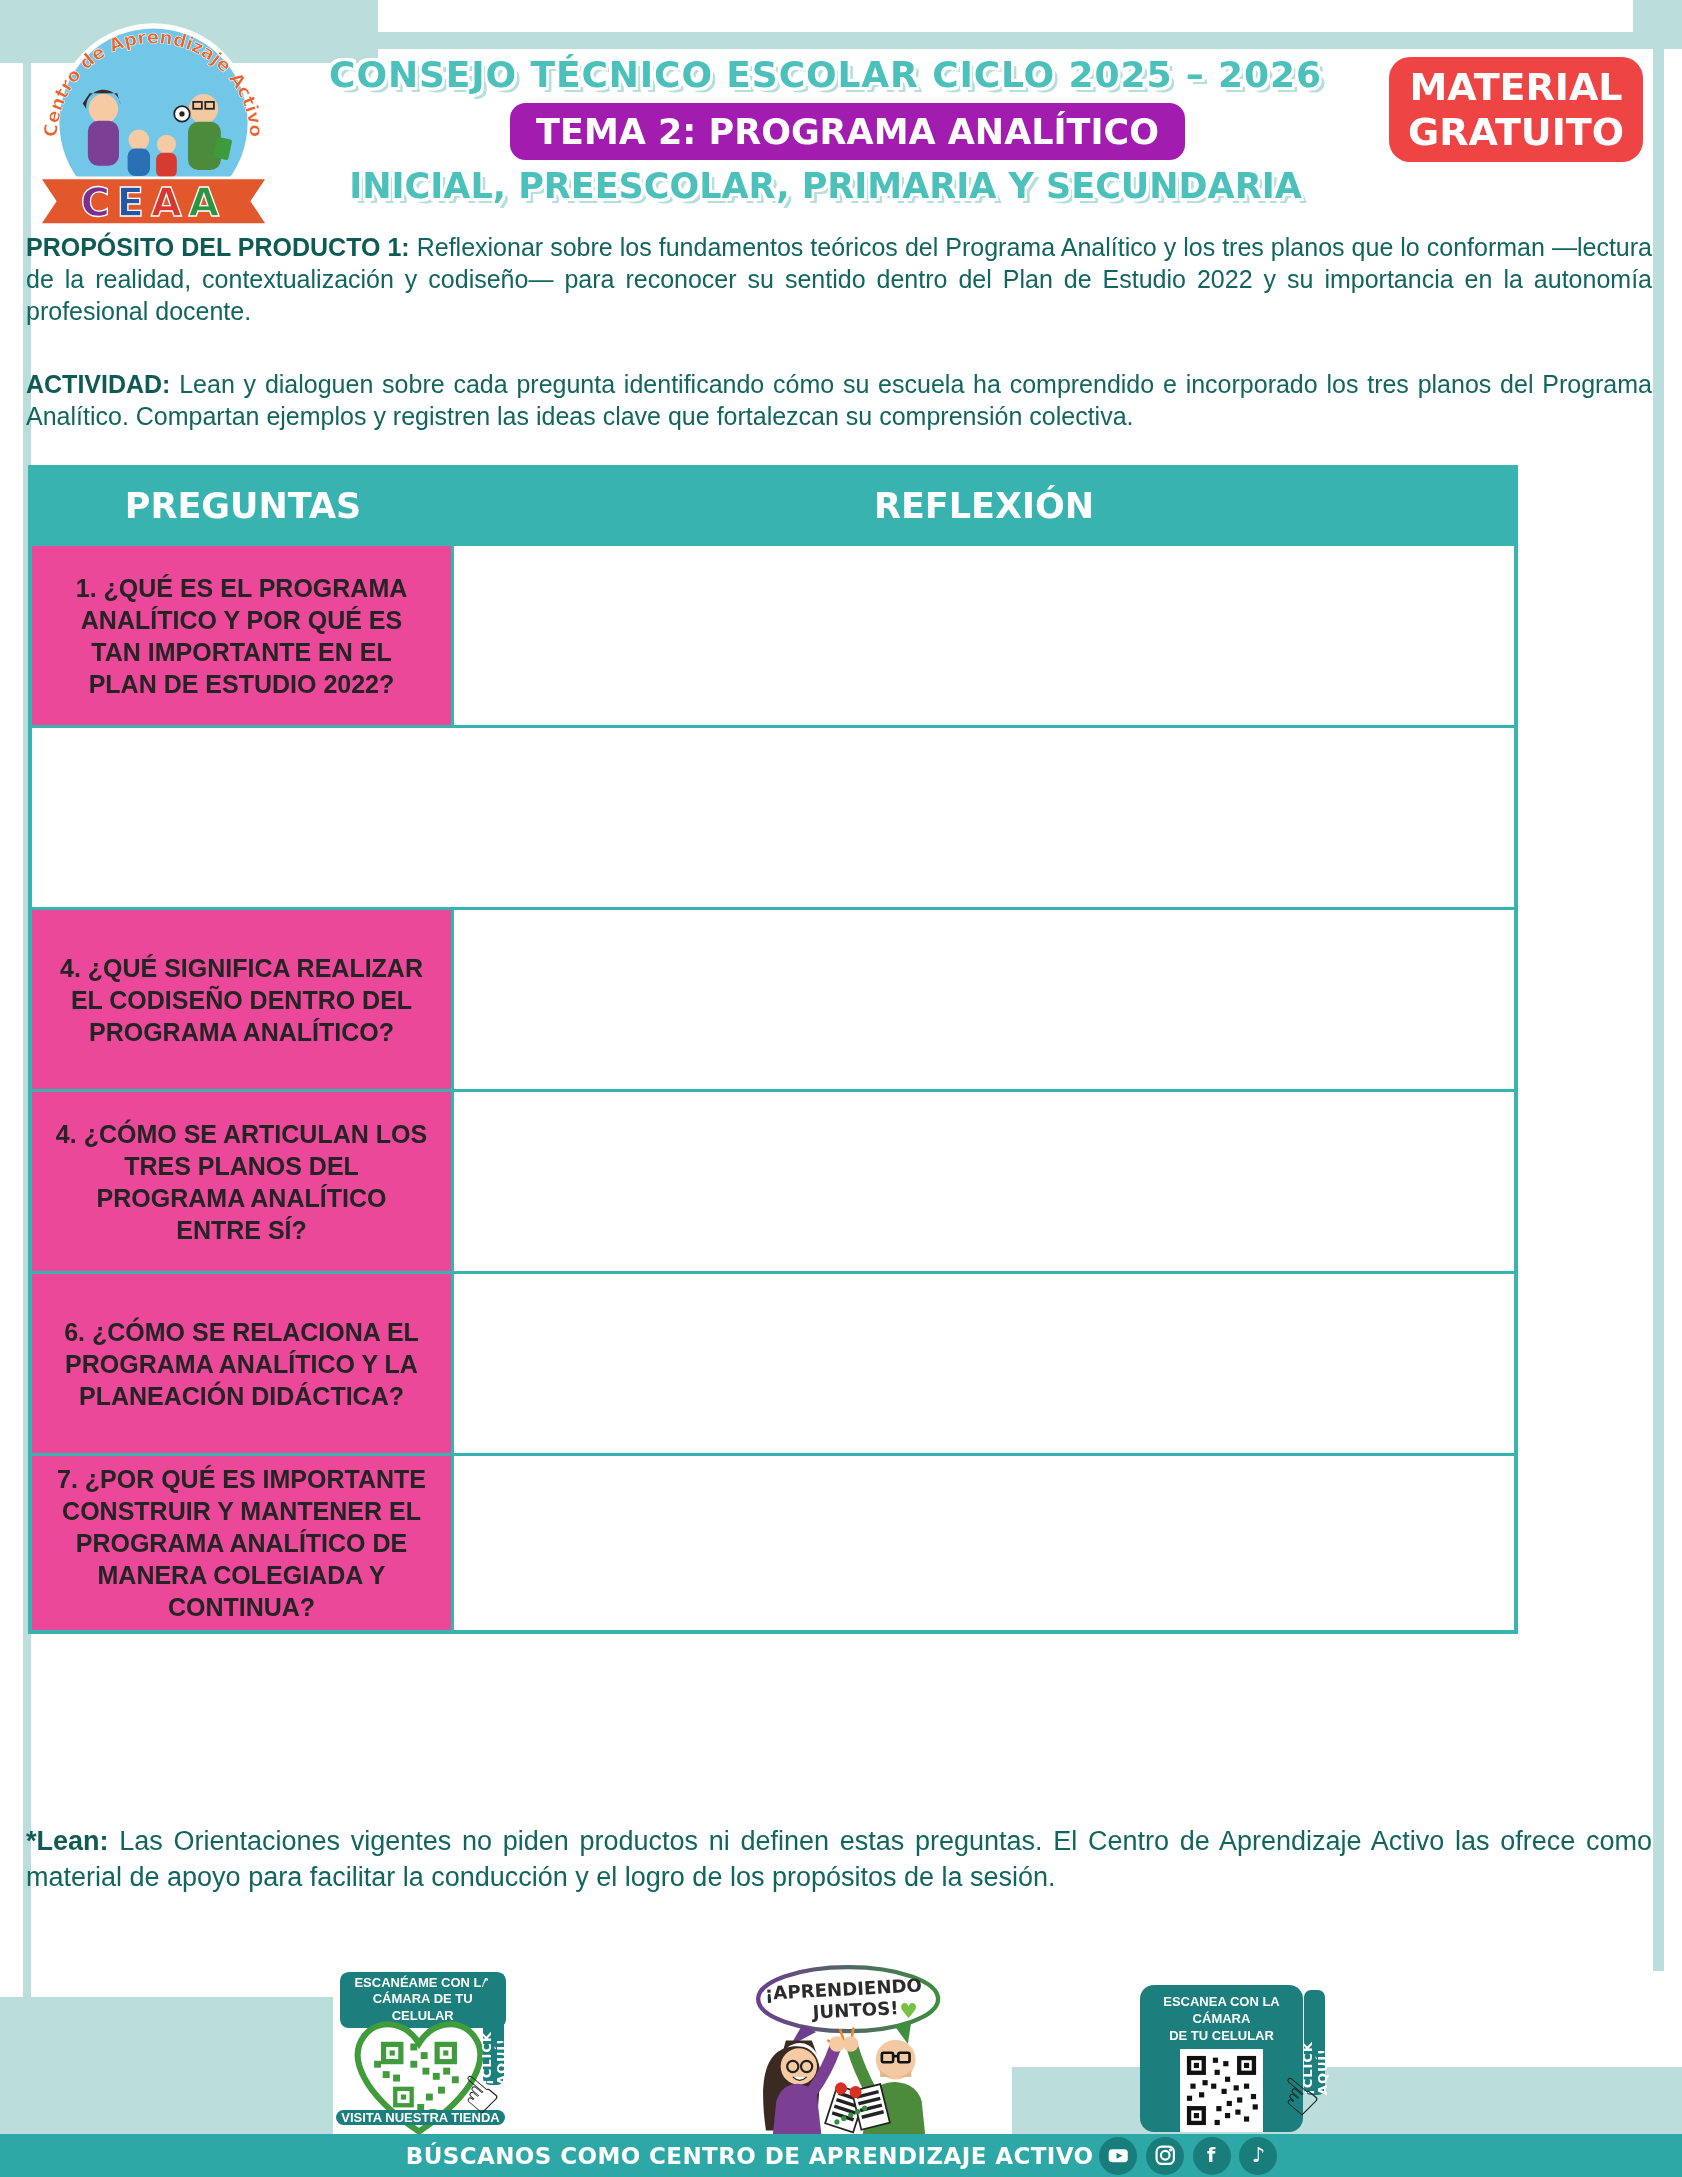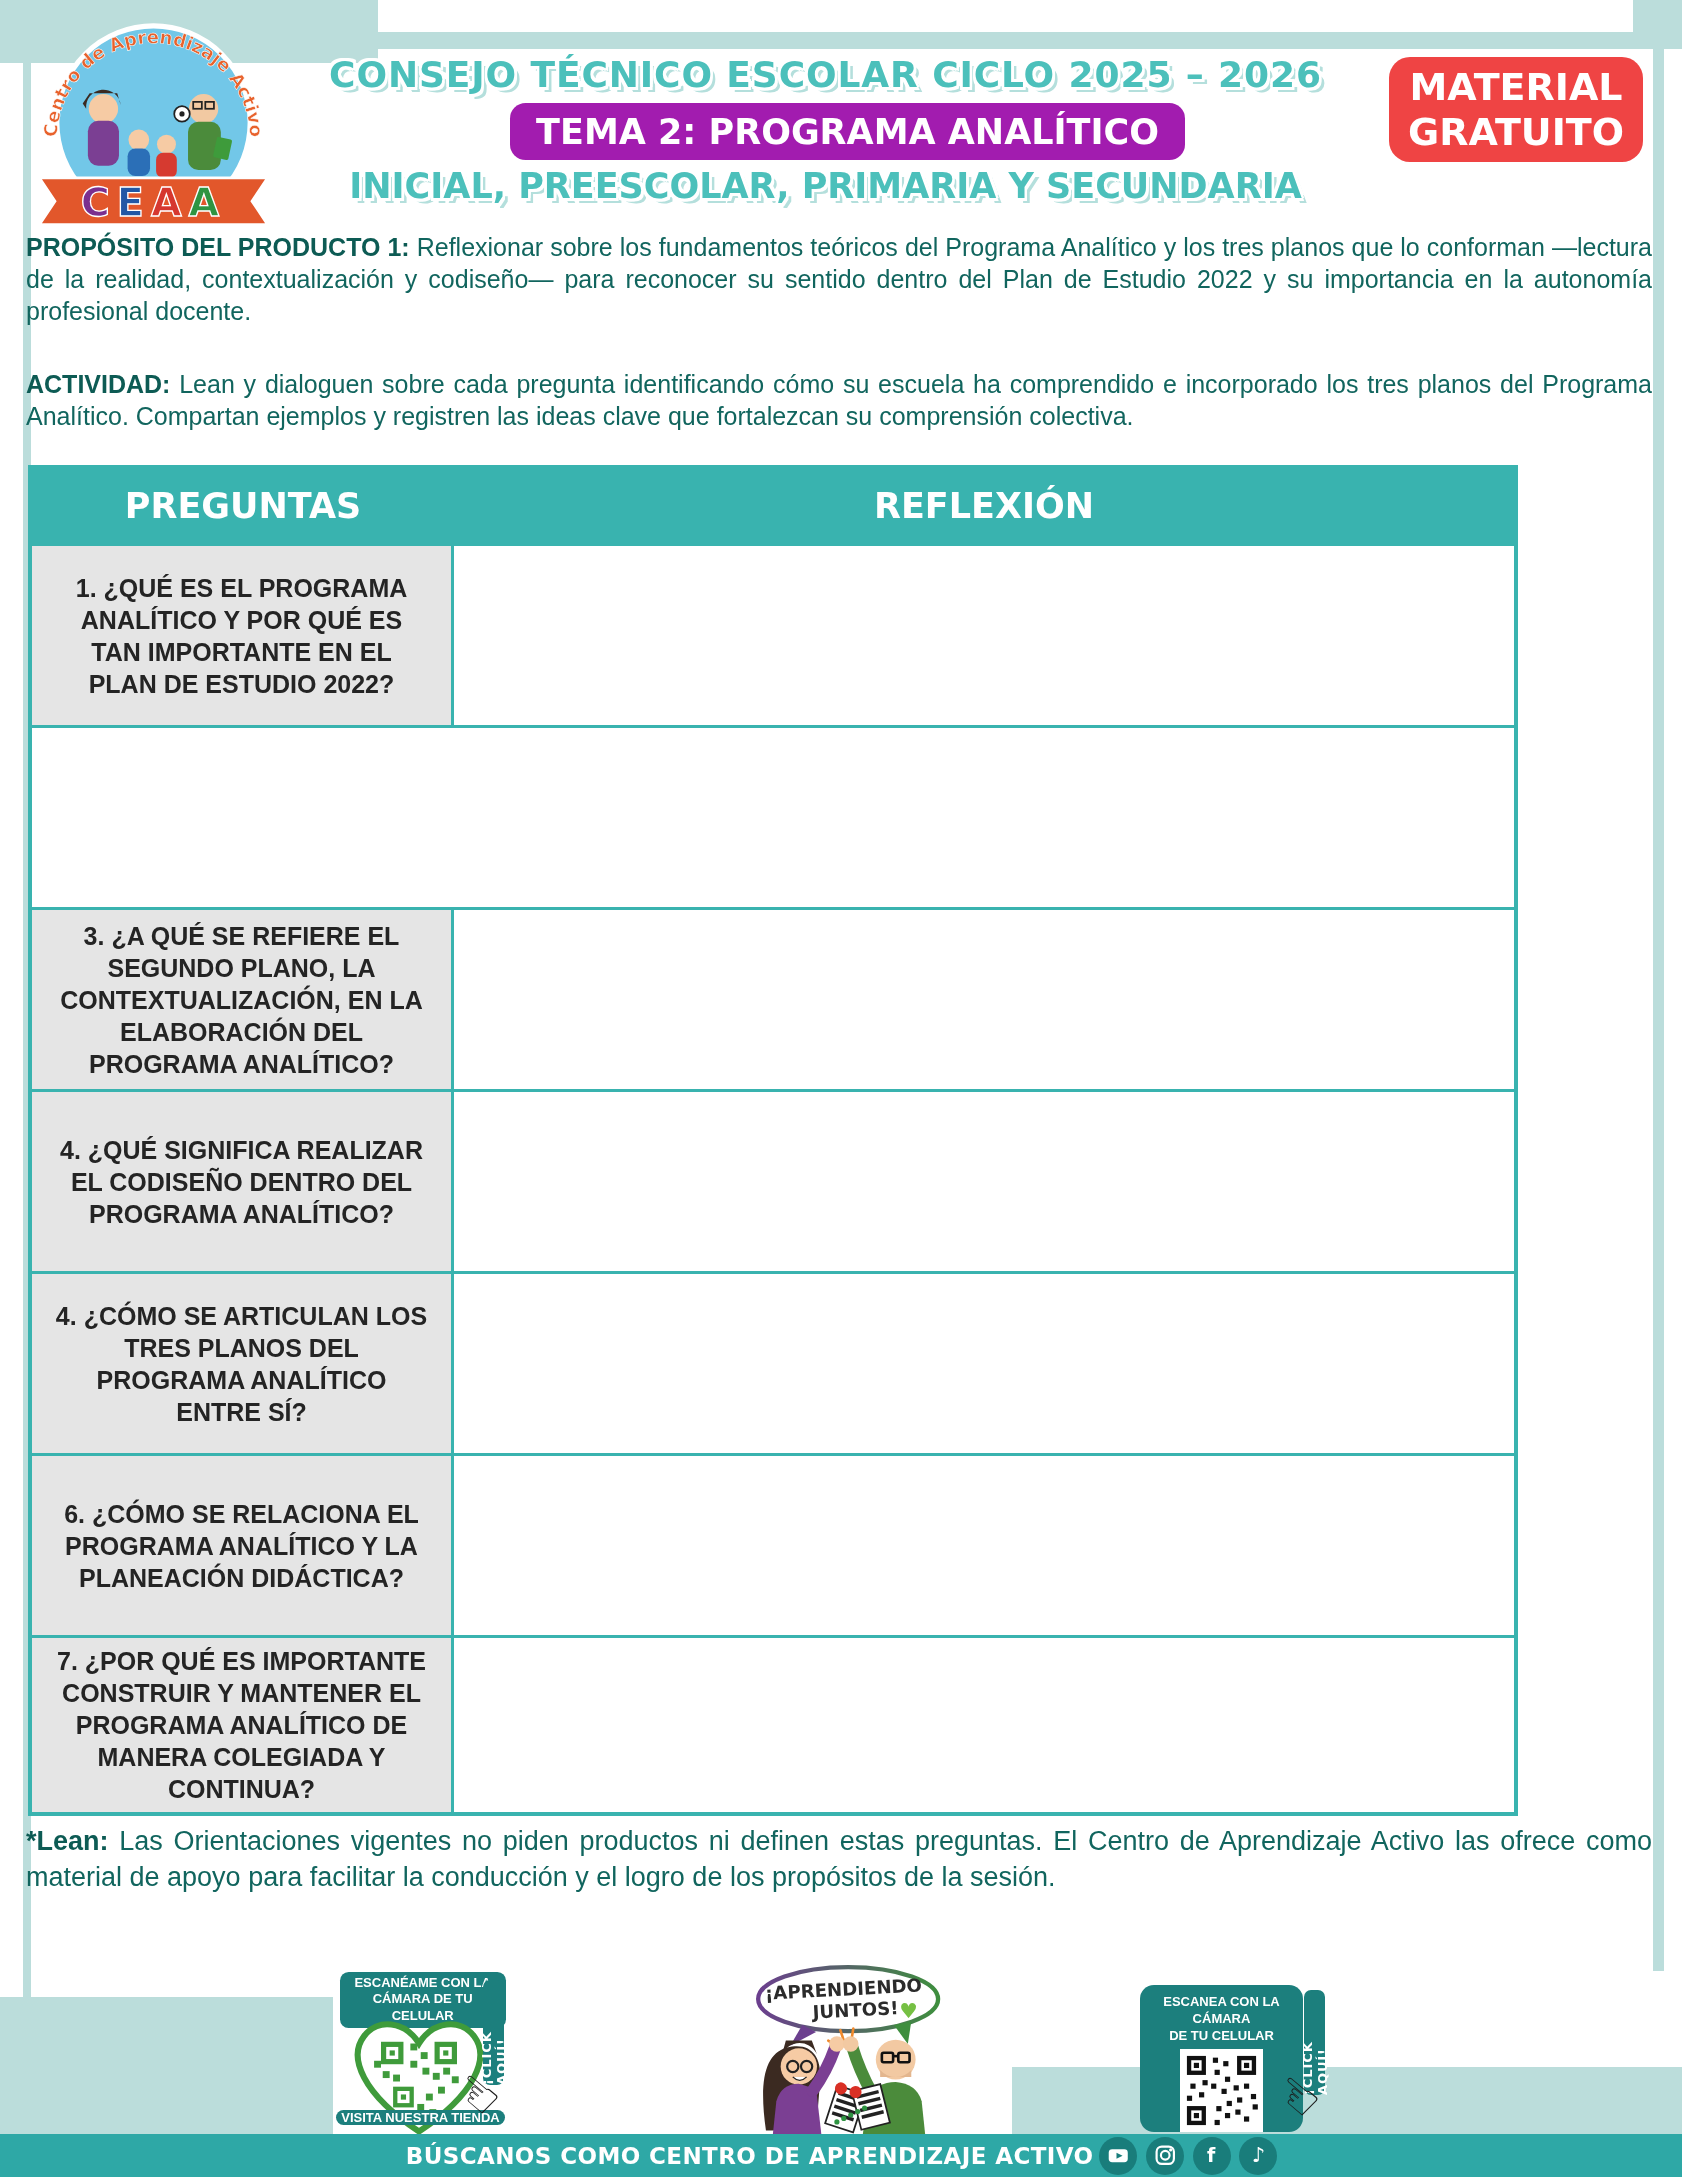--- a/index.html
+++ b/index.html
@@ -31,21 +31,21 @@
     font-size:38px;line-height:1.18;}
   .logo{position:absolute;left:24px;top:12px;width:259px;height:216px;}
   
   .intro{position:absolute;left:26px;width:1626px;color:#11655E;font-size:25px;
     line-height:32px;text-align:justify;margin:0;}
   .intro b{color:#0D5B54;}
   .intro-1{top:231px;}
   .intro-2{top:368px;}
   
   .qtable{position:absolute;left:28px;top:465px;width:1490px;border:4.3px solid #39B3AF;
-    box-sizing:border-box;background:#e5e5e5;}
+    box-sizing:border-box;background:#ec4899;}
   .thead{display:flex;background:#39B3AF;height:74px;}
   .th{display:flex;align-items:center;justify-content:center;color:#fff;
     font-family:"DejaVu Sans",sans-serif;font-weight:bold;font-size:35px;}
   .th-left{width:422px;box-sizing:border-box;}
   .th-right{flex:1;}
   .trow{display:flex;height:182px;border-top:3.5px solid #39B3AF;box-sizing:border-box;}
   .trow:last-child{height:177px;}
   .qcell{width:422px;box-sizing:border-box;border-right:3.5px solid #39B3AF;
     display:flex;align-items:center;justify-content:center;text-align:center;
     font-weight:bold;font-size:25px;line-height:32px;color:#242424;padding:0 22.5px;}
@@ -143,24 +143,20 @@
   <div class="qtable">
     <div class="thead">
       <div class="th th-left">PREGUNTAS</div>
       <div class="th th-right">REFLEXIÓN</div>
     </div>
     <div class="trow">
       <div class="qcell">1. ¿QUÉ ES EL PROGRAMA ANALÍTICO Y POR QUÉ ES TAN IMPORTANTE EN EL PLAN DE ESTUDIO 2022?</div>
       <div class="rcell"></div>
     </div>
     <div class="trow">
-      <div class="rcell"></div>
-    </div>
-    <div class="trow">
-      <div class="qcell">3. ¿A QUÉ SE REFIERE EL SEGUNDO PLANO, LA CONTEXTUALIZACIÓN, EN LA ELABORACIÓN DEL PROGRAMA ANALÍTICO?</div>
       <div class="rcell"></div>
     </div>
     <div class="trow">
       <div class="qcell">4. ¿QUÉ SIGNIFICA REALIZAR EL CODISEÑO DENTRO DEL PROGRAMA ANALÍTICO?</div>
       <div class="rcell"></div>
     </div>
     <div class="trow">
       <div class="qcell">4. ¿CÓMO SE ARTICULAN LOS TRES PLANOS DEL PROGRAMA ANALÍTICO ENTRE SÍ?</div>
       <div class="rcell"></div>
     </div>

